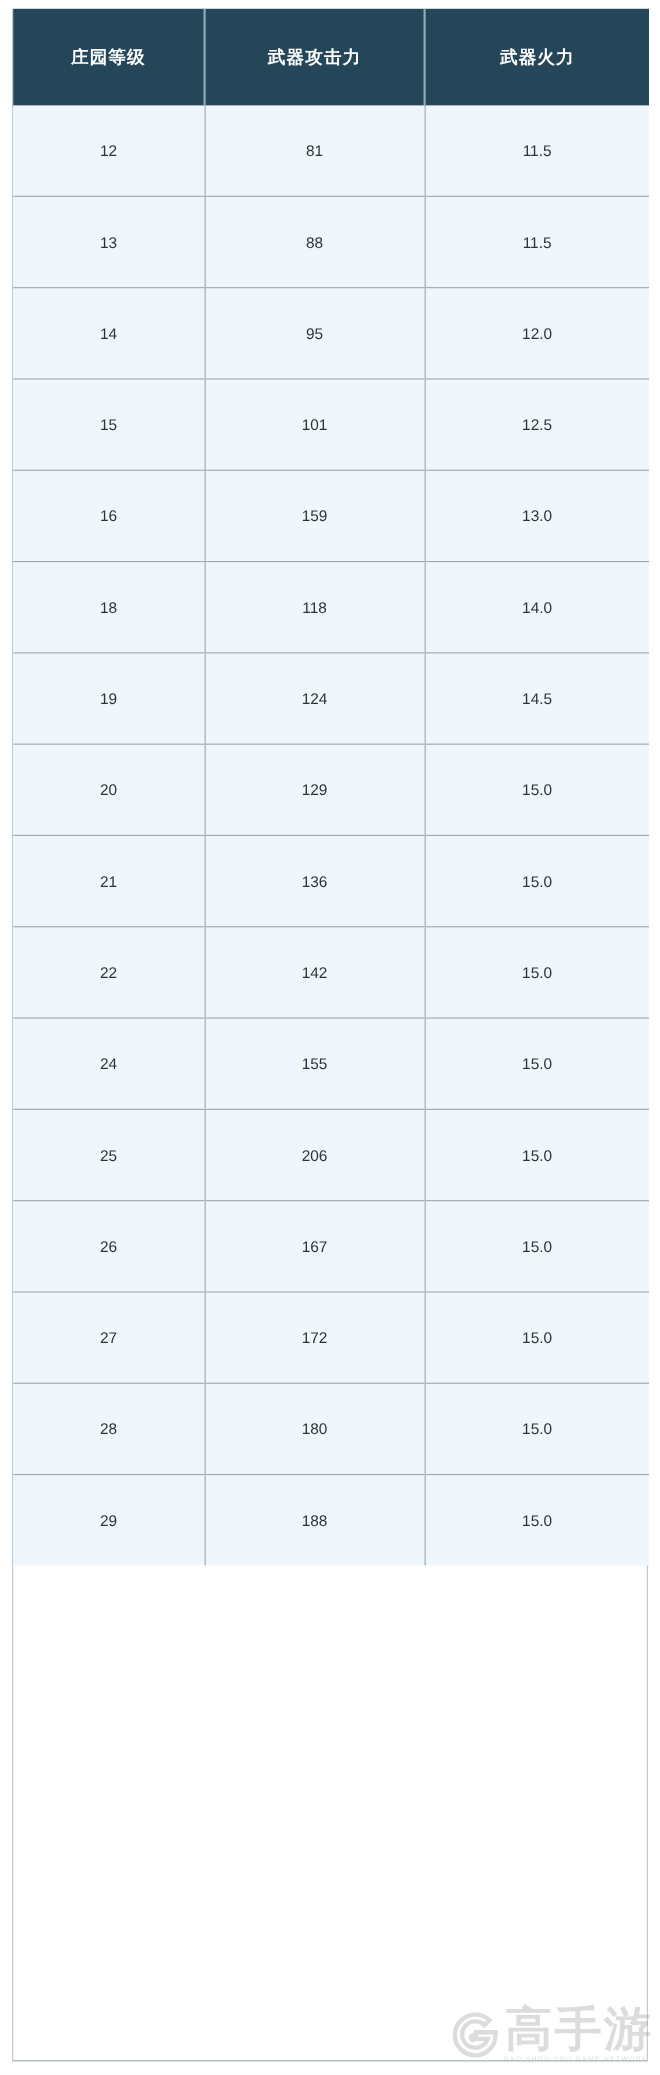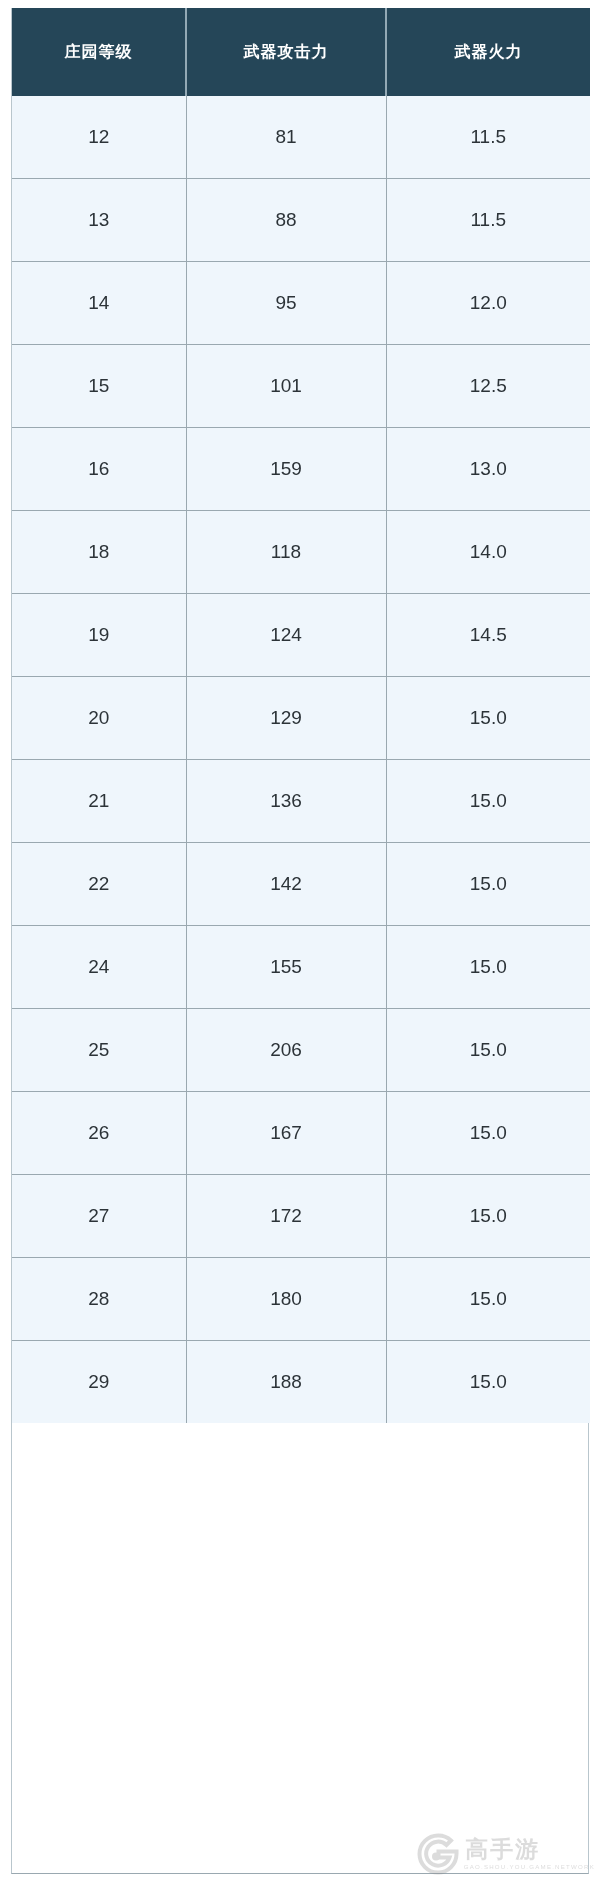--- a/index.html
+++ b/index.html
@@ -53,21 +53,21 @@
     vertical-align: middle;
     border-right: 2px solid #93a9b5;
     padding: 0;
     letter-spacing: 1px;
   }
   thead th:last-child { border-right: none; text-align: center; }
 
   tbody td {
     background: #eff6fc;
     color: #2c3338;
-    font-size: 19px;
+    font-size: 14px;
     height: 82px;
     text-align: center;
     vertical-align: middle;
     border-top: 1px solid #9aa8b0;
     border-right: 1px solid #9aa8b0;
     padding: 0;
     font-weight: normal;
   }
   tbody td:last-child { border-right: none; }
 
@@ -98,21 +98,21 @@
     height: 44px;
     flex: 0 0 44px;
   }
   .wm-right {
     display: flex;
     flex-direction: column;
     justify-content: center;
     line-height: 1;
   }
   .wm-title {
-    font-size: 23px;
+    font-size: 43px;
     font-weight: bold;
     color: #8d8d8d;
     letter-spacing: 2px;
     font-family: "DejaVu Sans", "Liberation Sans", sans-serif;
   }
   .wm-sub {
     font-size: 6px;
     color: #8d8d8d;
     letter-spacing: 1.2px;
     margin-top: 3px;

